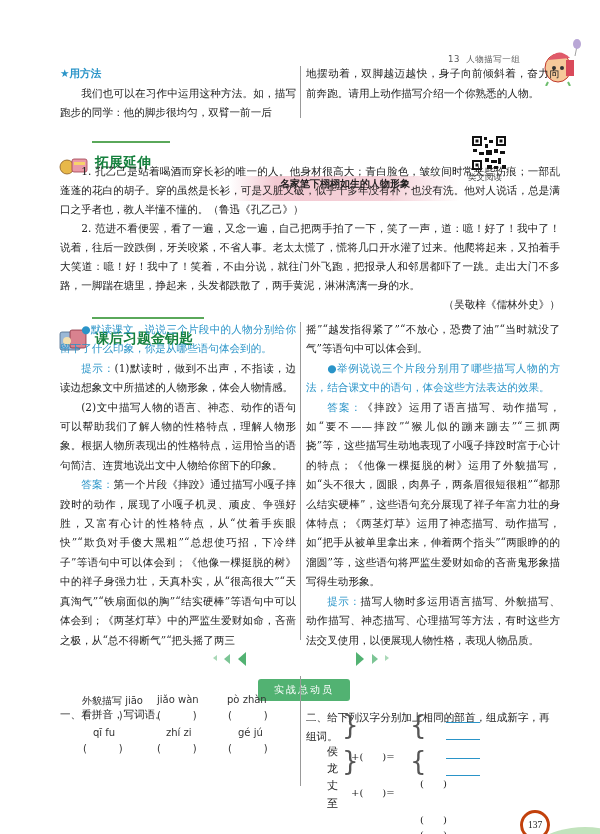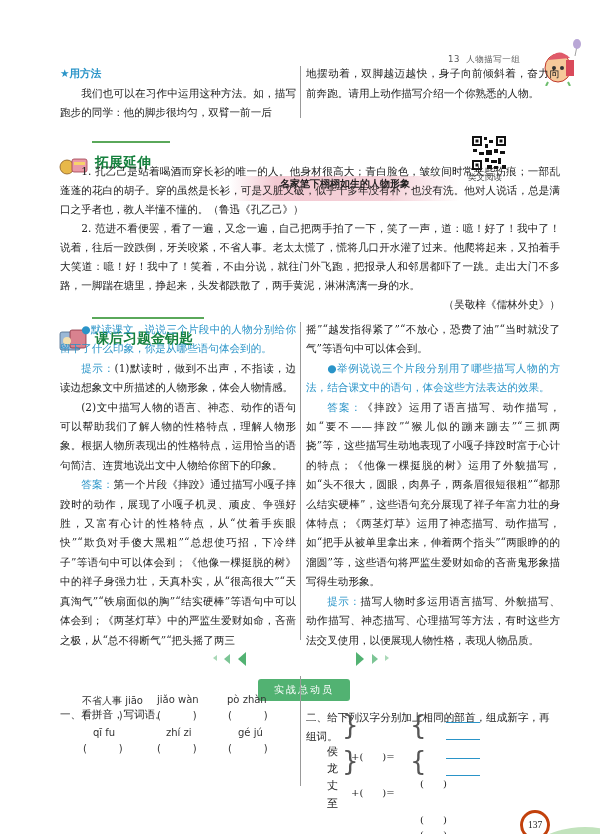--- a/index.html
+++ b/index.html
@@ -139,21 +139,21 @@
 
 <div class="tri l" style="left:213px; top:654px; border-right-color:#a9d8b7; border-right-width:4px; border-top-width:3px; border-bottom-width:3px; top:655px;"></div>
 <div class="tri l" style="left:224px; top:654px; border-right-color:#7cc595;"></div>
 <div class="tri l" style="left:238px; top:652px; border-top-width:7px; border-bottom-width:7px; border-right-width:8px;"></div>
 <div class="abs green-banner">实战总动员</div>
 <div class="tri r" style="left:356px; top:652px; border-top-width:7px; border-bottom-width:7px; border-left-width:8px;"></div>
 <div class="tri r" style="left:372px; top:654px; border-left-color:#7cc595;"></div>
 <div class="tri r" style="left:385px; top:655px; border-left-color:#a9d8b7; border-left-width:4px; border-top-width:3px; border-bottom-width:3px;"></div>
 
 <div class="abs" style="left:60px; top:676px; font-size:10.6px;">一、看拼音，写词语。</div>
-<div class="pinyin" style="left:82px; top:694px;">不省人事 jiāo</div>
+<div class="pinyin" style="left:82px; top:694px;">外貌描写 jiāo</div>
 <div class="paren" style="left:83px; top:710px; white-space:pre;">(          )</div>
 <div class="pinyin" style="left:157px; top:694px;">jiǎo wàn</div>
 <div class="paren" style="left:157px; top:710px; white-space:pre;">(          )</div>
 <div class="pinyin" style="left:227px; top:694px;">pò zhàn</div>
 <div class="paren" style="left:228px; top:710px; white-space:pre;">(          )</div>
 <div class="pinyin" style="left:93px; top:727px;">qī fu</div>
 <div class="paren" style="left:83px; top:743px; white-space:pre;">(          )</div>
 <div class="pinyin" style="left:166px; top:727px;">zhí zi</div>
 <div class="paren" style="left:157px; top:743px; white-space:pre;">(          )</div>
 <div class="pinyin" style="left:238px; top:727px;">gé jú</div>

